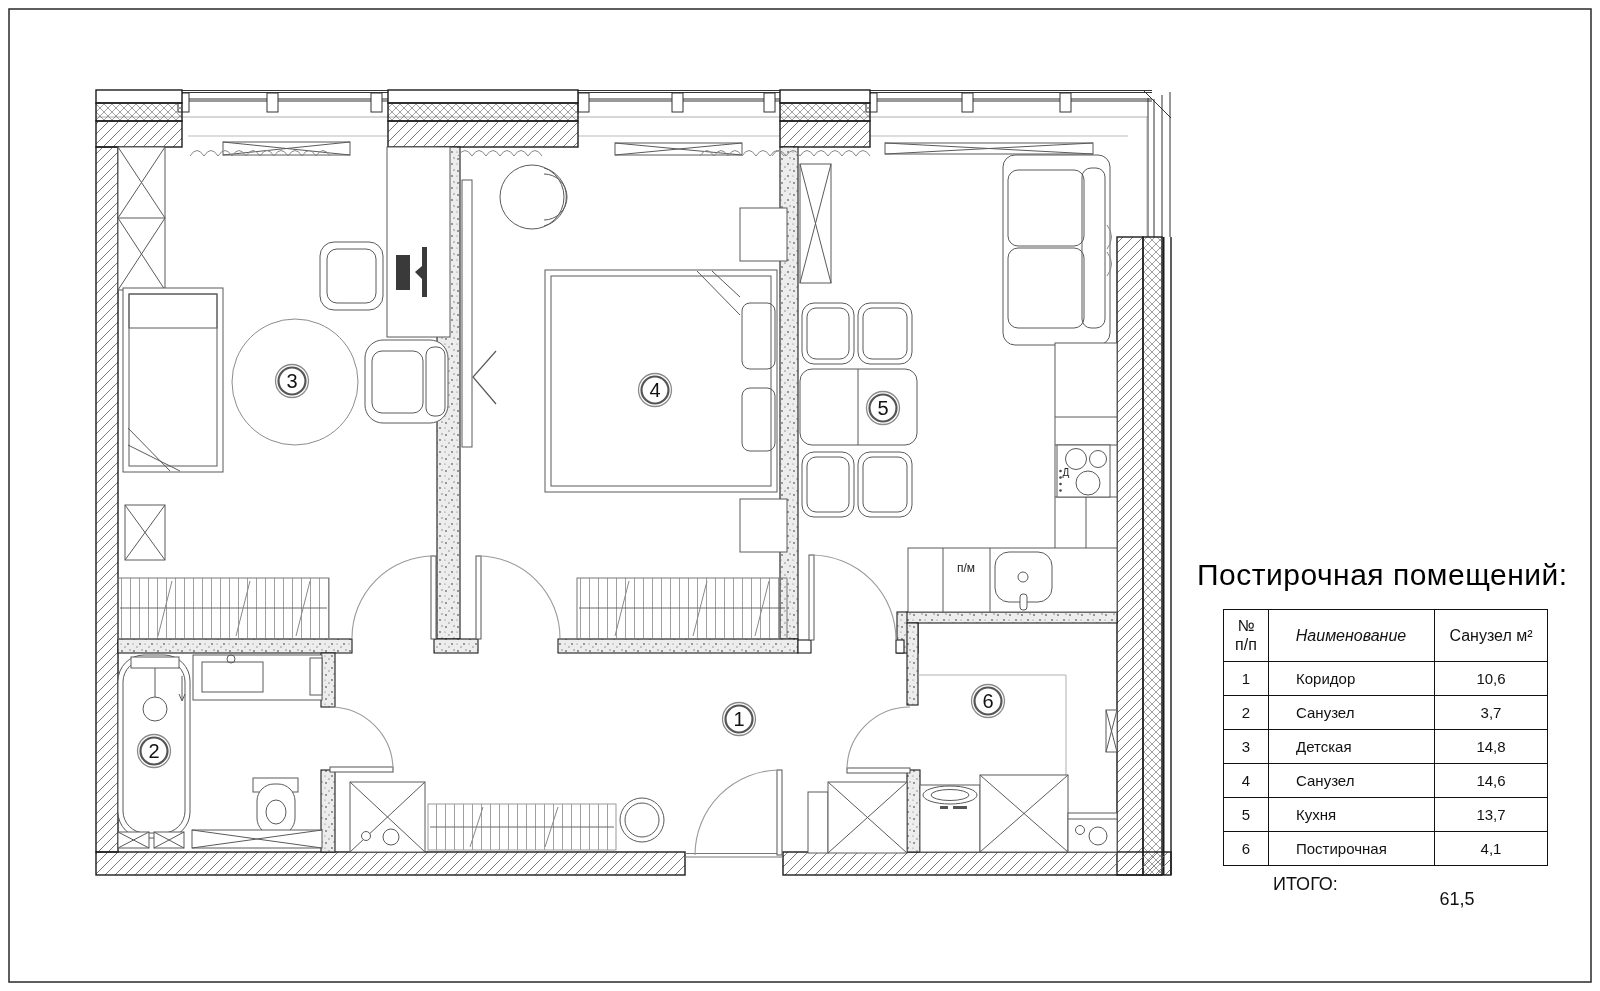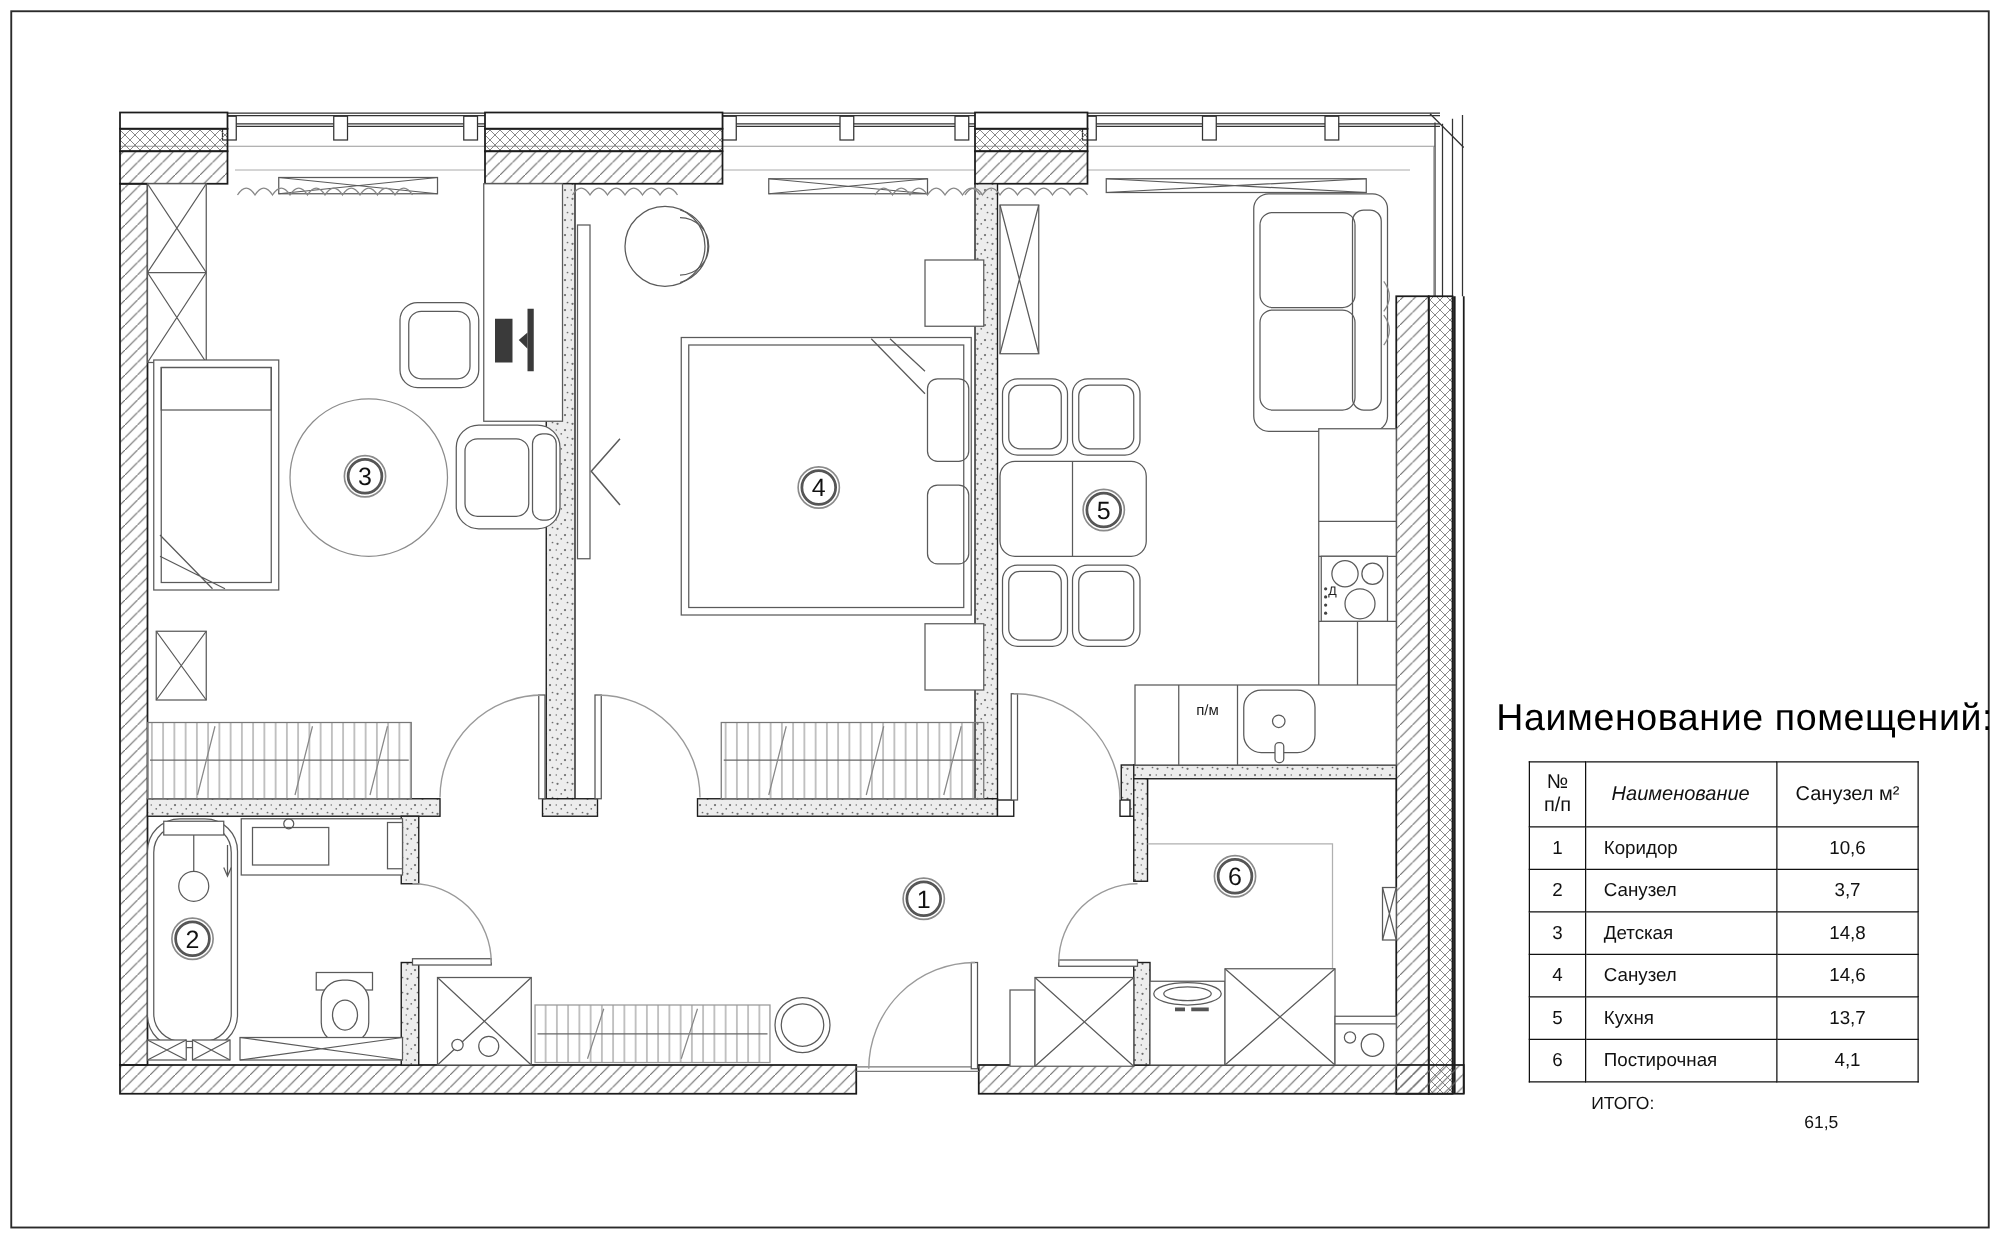--- a/index.html
+++ b/index.html
@@ -5,26 +5,26 @@
   html,body{margin:0;padding:0;background:#fff;}
   .canvas{position:relative;width:1600px;height:991px;background:#ffffff;
           font-family:"Liberation Sans",sans-serif;overflow:hidden;}
   .plan-svg{position:absolute;left:0;top:0;}
   
   .legend{position:absolute;left:1197px;top:558px;width:360px;color:#111;}
   .legend-title{font-size:30px;color:#000;letter-spacing:0.5px;white-space:nowrap;}
   table.exp{border-collapse:collapse;margin:17px 0 0 26px;table-layout:fixed;}
   table.exp th, table.exp td{border:1.4px solid #111;font-weight:400;}
   .col-num{width:42px;text-align:center;}
-  .col-name{width:137px;text-align:left;padding-left:14px;}
+  .col-name{width:137px;text-align:left;padding-left:27px;}
   .col-area{width:110px;text-align:center;}
   table.exp th{font-size:16px;height:49px;}
   th.col-num{white-space:pre-line;line-height:1.15;}
   table.exp td{font-size:15px;height:31px;}
-  .total-row{position:relative;margin:8px 0 0 26px;width:291px;height:22px;font-size:14px;}
+  .total-row{position:relative;margin:8px 0 0 26px;width:291px;height:22px;font-size:18px;}
   .total-label{position:absolute;left:50px;top:0;}
   .total-value{position:absolute;left:179px;width:110px;text-align:center;top:15px;}
 </style>
 </head>
 <body>
 
 <div class="canvas">
 
 <svg class="plan-svg" width="1600" height="991" viewBox="0 0 1600 991">
   <defs>
@@ -390,21 +390,21 @@
     </g>
     <g>
       <circle cx="988" cy="701" r="16.5" fill="#fff" stroke="#8a8a8a" stroke-width="1.3"></circle>
       <circle cx="988" cy="701" r="13.5" fill="none" stroke="#555" stroke-width="2.2"></circle>
       <text x="988" y="708">6</text>
     </g>
   </g>
 </svg>
 
 <div class="legend">
-  <div class="legend-title">Наименование помещений:</div>
+  <div class="legend-title">Постирочная помещений:</div>
   <table class="exp">
     <thead>
       <tr>
         <th class="col-num">№
 п/п</th>
         <th class="col-name" style="text-align:center;padding-left:0;font-style:italic;">Наименование</th>
         <th class="col-area">Санузел м²</th>
       </tr>
     </thead>
     <tbody>

